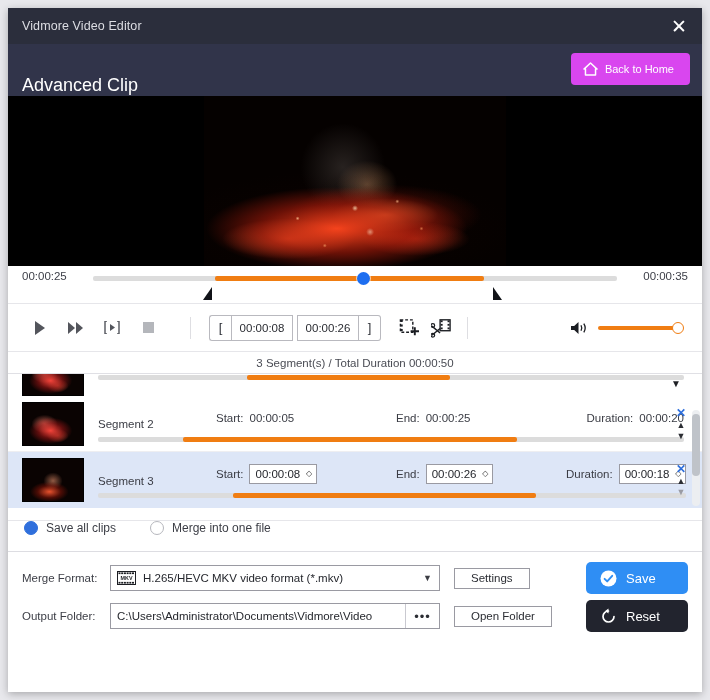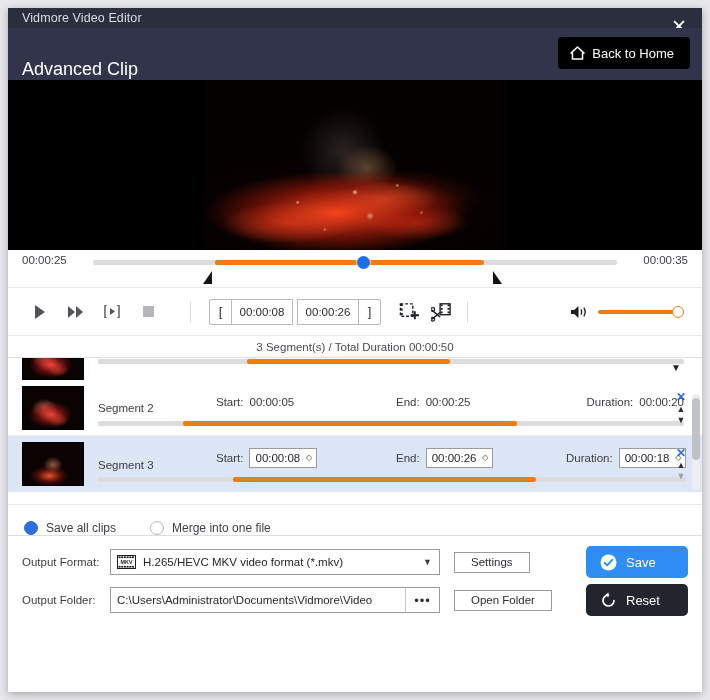--- a/index.html
+++ b/index.html
@@ -13,21 +13,21 @@
     position: absolute; left: 8px; top: 8px;
     width: 694px; height: 684px;
     background: #ffffff;
     box-shadow: 0 2px 8px rgba(0,0,0,0.28);
     overflow: hidden;
   }
 
   
   .titlebar {
     position: relative;
-    height: 20px;
+    height: 36px;
     background: #2b2e3c;
     display: flex; align-items: center;
   }
   .titlebar-text {
     margin-left: 14px;
     color: #dcdde3;
     font-size: 12.5px;
     letter-spacing: .1px;
   }
   .close-btn {
@@ -47,24 +47,24 @@
   }
   .subheader-title {
     margin-left: 14px;
     color: #ffffff;
     font-size: 18px;
     font-weight: normal;
   }
   .back-home {
     position: absolute; right: 12px; top: 9px;
     height: 32px; padding: 0 16px 0 12px;
-    background: #000000;
+    background: #d946ef;
     border-radius: 4px;
     display: flex; align-items: center; gap: 7px;
-    color: #ffffff; font-size: 13px;
+    color: #ffffff; font-size: 11px;
     cursor: pointer;
   }
   .home-icon { width: 15px; height: 14px; display: block; }
 
   
   .filebar {
     position: relative;
     height: 26px;
     background: #ffffff;
     border-bottom: 1px solid #e3e3e8;
@@ -311,21 +311,21 @@
   }
   .partial-thumb-wrap { position: relative; width: 62px; height: 22px; overflow: hidden; }
   .partial-thumb-wrap .thumb { position: absolute; top: -22px; }
 
   
   .radio-row {
     height: 32px;
     background: #ffffff;
     border-top: 1px solid #e6e6ea;
     border-bottom: 1px solid #dddde2;
-    display: flex; align-items: flex-end;
+    display: flex; align-items: flex-start;
     padding-left: 16px; gap: 34px;
   }
   .radio-item { display: flex; align-items: center; gap: 8px; cursor: pointer; font-size: 12px; color: #3c3e46; }
   .radio-dot {
     width: 14px; height: 14px; border-radius: 50%;
     border: 1.5px solid #b6b7bd; background: #fff;
   }
   .radio-dot.on { background: #2f6fdc; border-color: #2f6fdc; }
 
   
@@ -608,21 +608,21 @@
       <span>Save all clips</span>
     </div>
     <div class="radio-item">
       <span class="radio-dot"></span>
       <span>Merge into one file</span>
     </div>
   </div>
 
   <div class="footer">
     <div class="frow">
-      <span class="flabel">Output Format:</span>
+      <span class="flabel">Merge Format:</span>
       <div class="combo">
         <svg class="mkv-icon" viewBox="0 0 19 14">
           <rect x="0.5" y="0.5" width="18" height="13" fill="#fff" stroke="#1b1d22" stroke-width="1"></rect>
           <rect x="1.5" y="1.4" width="2" height="1.7" fill="#1b1d22"></rect>
           <rect x="4.2" y="1.4" width="2" height="1.7" fill="#1b1d22"></rect>
           <rect x="6.9" y="1.4" width="2" height="1.7" fill="#1b1d22"></rect>
           <rect x="9.6" y="1.4" width="2" height="1.7" fill="#1b1d22"></rect>
           <rect x="12.3" y="1.4" width="2" height="1.7" fill="#1b1d22"></rect>
           <rect x="15" y="1.4" width="2" height="1.7" fill="#1b1d22"></rect>
           <rect x="1.5" y="10.9" width="2" height="1.7" fill="#1b1d22"></rect>

